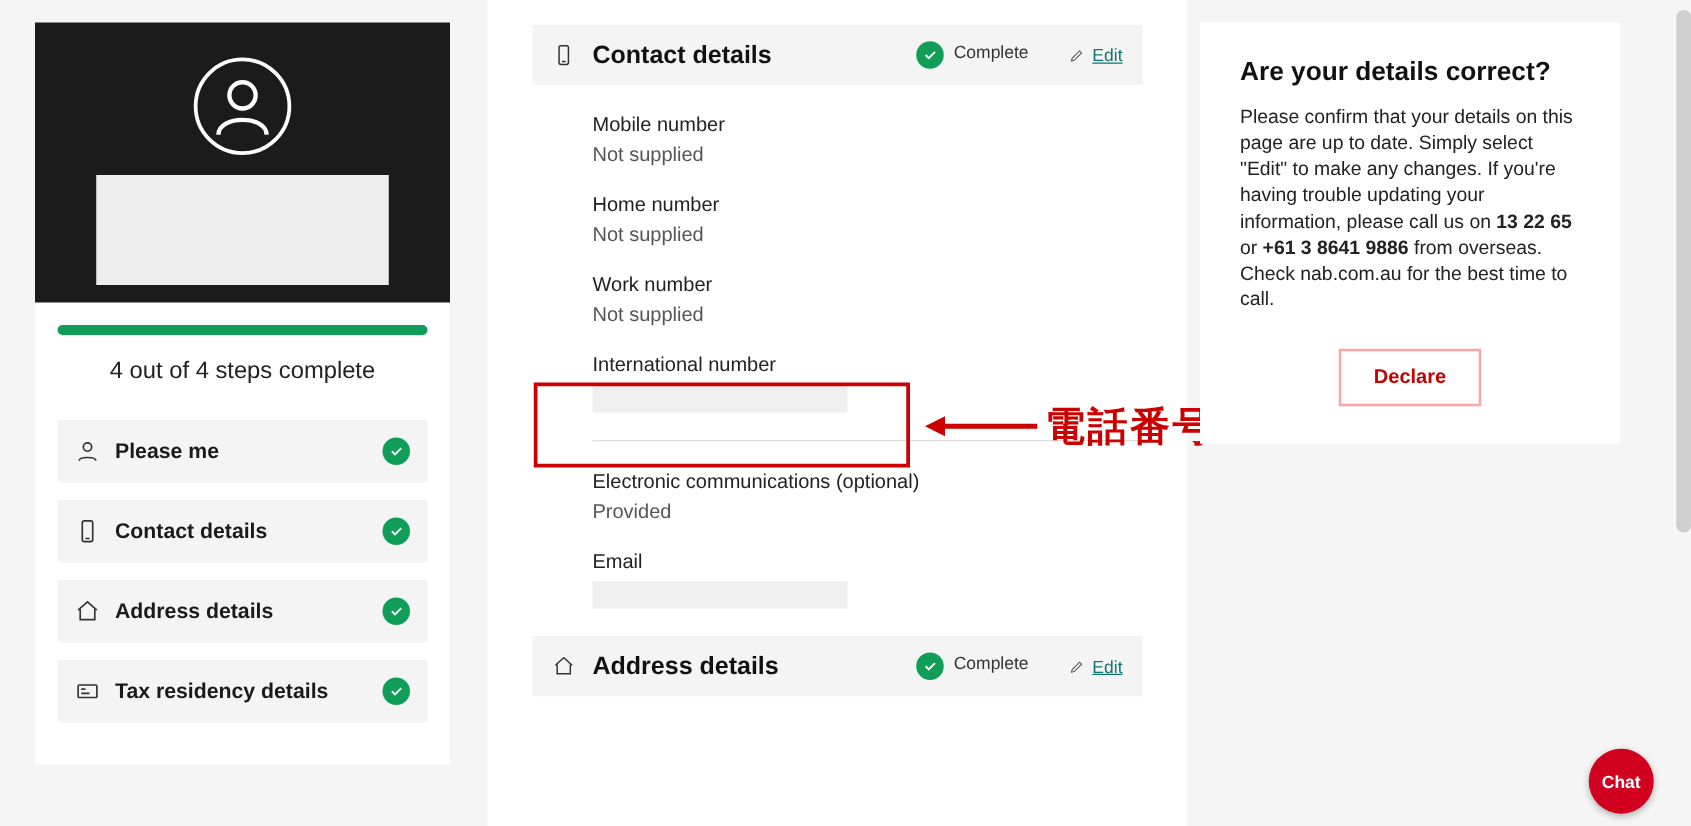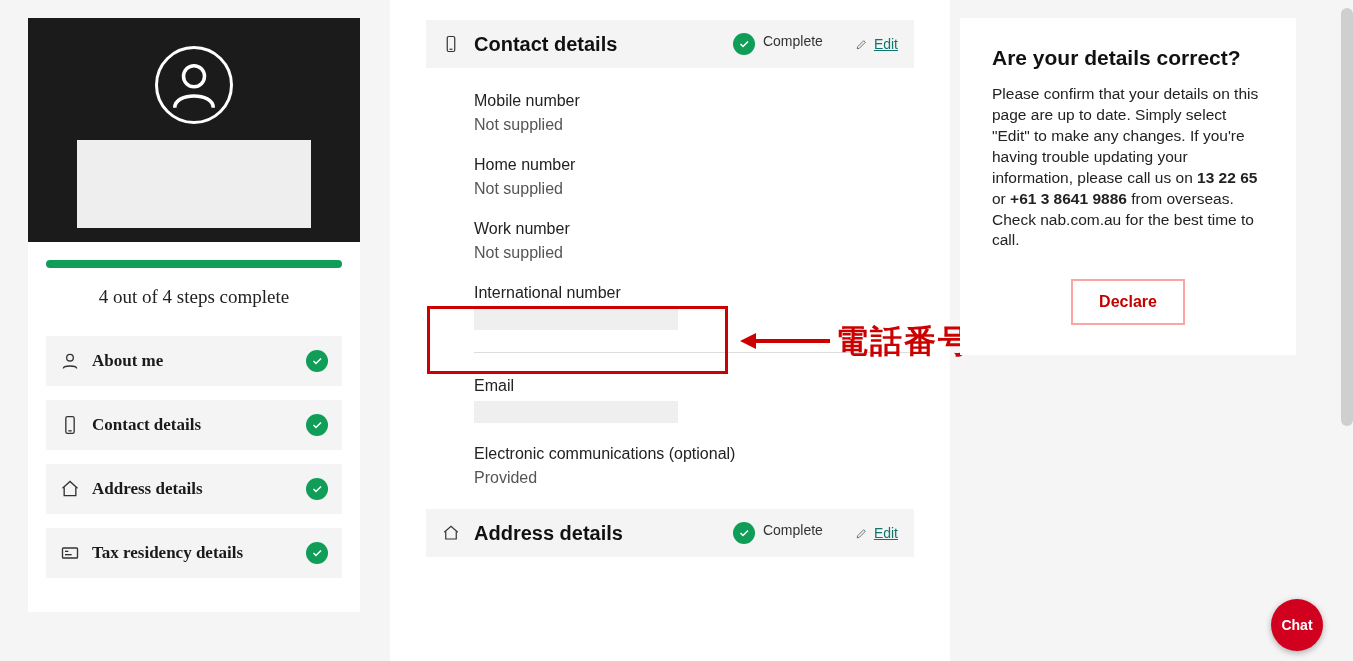--- a/index.html
+++ b/index.html
@@ -13,21 +13,20 @@
   }
 
   
   .left-panel {
     position: absolute;
     left: 28px;
     top: 18px;
     width: 332px;
     background: #fff;
     padding-bottom: 20px;
-    font-family: Liberation Serif, serif;
   }
   .profile-header {
     background: #1b1b1b;
     padding: 28px 0 14px 0;
     display: flex;
     flex-direction: column;
     align-items: center;
   }
   .avatar-circle {
     width: 78px;
@@ -195,21 +194,21 @@
   <div class="progress-bar"></div>
   <div class="progress-text">4 out of 4 steps complete</div>
 
   <div class="step-item">
     <span class="icon-slot">
       <svg viewBox="0 0 24 24">
           <circle cx="12" cy="8" r="4"></circle>
           <path d="M4 21c0-4 16-4 16 0"></path>
         </svg>
     </span>
-    <span class="label">About me</span>
+    <span class="label">Please me</span>
     <span class="check-circle">
         <svg viewBox="0 0 24 24">
           <path d="M5 12l5 5L20 7"></path>
         </svg>
       </span>
   </div>
 
   <div class="step-item">
     <span class="icon-slot">
       <svg viewBox="0 0 24 24">
@@ -295,26 +294,26 @@
     <div class="field">
       <div class="field-label">Work number</div>
       <div class="field-value">Not supplied</div>
     </div>
     <div class="field">
       <div class="field-label">International number</div>
       <div class="grey-box"></div>
     </div>
     <hr class="divider">
     <div class="field">
+      <div class="field-label">Electronic communications (optional)</div>
+      <div class="field-value">Provided</div>
+    </div>
+    <div class="field">
       <div class="field-label">Email</div>
       <div class="grey-box"></div>
-    </div>
-    <div class="field">
-      <div class="field-label">Electronic communications (optional)</div>
-      <div class="field-value">Provided</div>
     </div>
   </div>
 
   <div class="section-header" style="margin-top:20px">
     <span class="sec-icon">
       <svg viewBox="0 0 24 24">
           <path d="M3 11L12 3l9 8"></path>
           <path d="M5 10v10h14V10"></path>
         </svg>
     </span>

